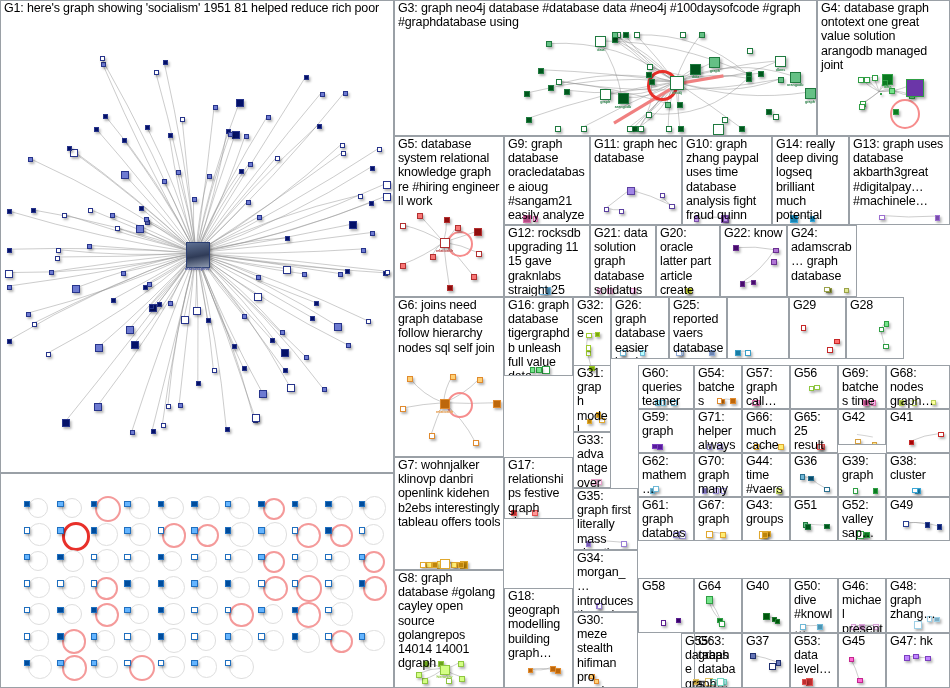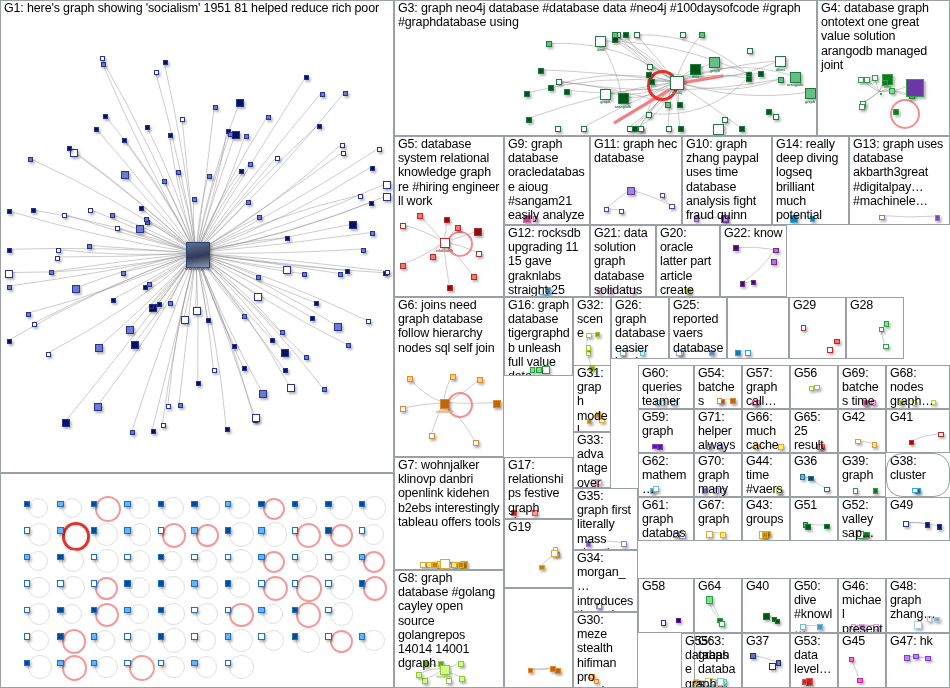--- a/index.html
+++ b/index.html
@@ -738,20 +738,29 @@
           <path d="M55.225336419651285,24.375526157580314 Q35.358808939807055,20.380227654080823 15.179085747106,22.229577838722616" fill="none" stroke="#8d8d8d" stroke-width="0.6" opacity="0.75"></path>
         </svg>
       </div>
       <div class="v" style="left: 50.3009px; top: 33.3437px; width: 5.5px; height: 5.5px; border-color: rgb(106, 47, 143); background: rgb(176, 117, 213);"></div>
       <div class="v" style="left: 29.6825px; top: 53.8343px; width: 5.5px; height: 5.5px; border-color: rgb(106, 47, 143); background: rgb(71, 12, 108);"></div>
       <div class="v" style="left: 18.6875px; top: 55.4433px; width: 5.5px; height: 5.5px; border-color: rgb(106, 47, 143); background: rgb(71, 12, 108);"></div>
       <div class="v" style="left: 52.4753px; top: 21.6255px; width: 5.5px; height: 5.5px; border-color: rgb(106, 47, 143); background: rgb(176, 117, 213);"></div>
       <div class="v" style="left: 12.4291px; top: 19.4796px; width: 5.5px; height: 5.5px; border-color: rgb(106, 47, 143); background: rgb(71, 12, 108);"></div>
       <div class="plabel">G22: know</div>
     </div>
+    <div class="panel sm" style="left: 787px; top: 225px; width: 70px; height: 72px;">
+      <div class="graphlayer">
+        <svg viewBox="0 0 70 72" preserveAspectRatio="none"></svg>
+      </div>
+      <div class="v" style="left: 38.3618px; top: 61.5265px; width: 5.5px; height: 5.5px; border-color: rgb(154, 162, 74); background: rgb(119, 127, 39);"></div>
+      <div class="v" style="left: 36.1698px; top: 60.8636px; width: 5.5px; height: 5.5px; border-color: rgb(154, 162, 74); background: rgb(255, 255, 255);"></div>
+      <div class="v" style="left: 55.8679px; top: 61.5662px; width: 5.5px; height: 5.5px; border-color: rgb(154, 162, 74); background: rgb(224, 232, 144);"></div>
+      <div class="plabel">G24: adamscrab… graph database</div>
+    </div>
     <div class="panel" style="left: 394px; top: 297px; width: 110px; height: 160px;">
       <div class="graphlayer">
         <svg viewBox="0 0 110 160" preserveAspectRatio="none">
           <path d="M49.5,106.06 Q75.7485530227662,107.32108296352348 102,106.12175080296866" fill="none" stroke="#8d8d8d" stroke-width="0.6" opacity="0.75"></path>
           <path d="M49.5,106.06 Q69.52022202868558,122.25056251019247 81.29095821439529,145.15019949685103" fill="none" stroke="#8d8d8d" stroke-width="0.6" opacity="0.75"></path>
           <path d="M49.5,106.06 Q42.25391988685402,121.42719144869365 37.013406482240356,137.58866629732665" fill="none" stroke="#8d8d8d" stroke-width="0.6" opacity="0.75"></path>
           <path d="M49.5,106.06 Q28.571950510672053,107.26282643031979 8,111.29084070979984" fill="none" stroke="#8d8d8d" stroke-width="0.6" opacity="0.75"></path>
           <path d="M49.5,106.06 Q28.408405739205516,98.54841608366328 14.829860616273855,80.74666466031573" fill="none" stroke="#8d8d8d" stroke-width="0.6" opacity="0.75"></path>
           <path d="M49.5,106.06 Q50.64091494046218,91.43285817153561 58.430587761438844,79" fill="none" stroke="#8d8d8d" stroke-width="0.6" opacity="0.75"></path>
           <path d="M49.5,106.06 Q69.99452180154,98.20100697734637 85.26676413705181,82.43560786253427" fill="none" stroke="#8d8d8d" stroke-width="0.6" opacity="0.75"></path>
@@ -971,21 +980,21 @@
         <svg viewBox="0 0 48 44" preserveAspectRatio="none">
           <path d="M31.573753591626883,37 Q30.181767977308482,36.73096103831686 28.78978236299008,37" fill="none" stroke="#8d8d8d" stroke-width="0.6" opacity="0.75"></path>
           <path d="M28.78978236299008,37 Q28.65551925683394,37.02465191130862 28.5212561506778,37" fill="none" stroke="#8d8d8d" stroke-width="0.6" opacity="0.75"></path>
         </svg>
       </div>
       <div class="v" style="left: 28.8238px; top: 34.25px; width: 5.5px; height: 5.5px; border-color: rgb(224, 82, 82); background: rgb(255, 152, 152);"></div>
       <div class="v" style="left: 26.0398px; top: 34.25px; width: 5.5px; height: 5.5px; border-color: rgb(224, 82, 82); background: rgb(255, 152, 152);"></div>
       <div class="v" style="left: 25.7713px; top: 34.25px; width: 5.5px; height: 5.5px; border-color: rgb(224, 82, 82); background: rgb(255, 255, 255);"></div>
       <div class="plabel">G65: 25 result let's yrs…</div>
     </div>
-    <div class="panel sm" style="left: 838px; top: 409px; width: 48px; height: 44px;">
+    <div class="panel sm" style="left: 838px; top: 409px; width: 48px; height: 36px;">
       <div class="graphlayer">
         <svg viewBox="0 0 48 44" preserveAspectRatio="none">
           <path d="M18.750661396887153,31.65167819447815 Q27.08960706210034,32.98887946860017 35.297223519999534,34.97914430899546" fill="none" stroke="#8d8d8d" stroke-width="0.6" opacity="0.75"></path>
         </svg>
       </div>
       <div class="v" style="left: 16.0007px; top: 28.9017px; width: 5.5px; height: 5.5px; border-color: rgb(214, 160, 63); background: rgb(255, 255, 255);"></div>
       <div class="v" style="left: 32.5472px; top: 32.2291px; width: 5.5px; height: 5.5px; border-color: rgb(214, 160, 63); background: rgb(255, 230, 133);"></div>
       <div class="plabel">G42</div>
     </div>
     <div class="panel sm" style="left: 886px; top: 409px; width: 64px; height: 44px;">
@@ -1088,21 +1097,21 @@
       <div class="plabel">G36</div>
     </div>
     <div class="panel sm" style="left: 838px; top: 453px; width: 48px; height: 44px;">
       <div class="graphlayer">
         <svg viewBox="0 0 48 44" preserveAspectRatio="none"></svg>
       </div>
       <div class="v" style="left: 13.7669px; top: 34.1723px; width: 5.5px; height: 5.5px; border-color: rgb(47, 158, 68); background: rgb(255, 255, 255);"></div>
       <div class="v" style="left: 33.8453px; top: 34.25px; width: 5.5px; height: 5.5px; border-color: rgb(47, 158, 68); background: rgb(12, 123, 33);"></div>
       <div class="plabel">G39: graph</div>
     </div>
-    <div class="panel sm" style="left: 886px; top: 453px; width: 64px; height: 44px; border-radius: 16px;">
+    <div class="panel sm" style="left: 886px; top: 453px; width: 64px; height: 44px;">
       <div class="graphlayer">
         <svg viewBox="0 0 64 44" preserveAspectRatio="none">
           <path d="M30.892862753011286,37 Q29.550006044876252,36.39871146900799 28.11017244309187,36.70151707539335" fill="none" stroke="#8d8d8d" stroke-width="0.6" opacity="0.75"></path>
         </svg>
       </div>
       <div class="v" style="left: 28.1429px; top: 34.25px; width: 5.5px; height: 5.5px; border-color: rgb(59, 167, 214); background: rgb(24, 132, 179);"></div>
       <div class="v" style="left: 25.3602px; top: 33.9515px; width: 5.5px; height: 5.5px; border-color: rgb(59, 167, 214); background: rgb(255, 255, 255);"></div>
       <div class="plabel">G38: cluster</div>
     </div>
     <div class="panel sm" style="left: 638px; top: 497px; width: 56px; height: 44px;">
@@ -1162,34 +1171,20 @@
       <div class="graphlayer">
         <svg viewBox="0 0 64 44" preserveAspectRatio="none">
           <path d="M40.653794524259865,27.13469570367597 Q29.793724748462495,24.722735929856846 18.760608855634928,26.147172373207287" fill="none" stroke="#8d8d8d" stroke-width="0.6" opacity="0.75"></path>
           <path d="M18.760608855634928,26.147172373207287 Q35.85867852470325,24.222110012681085 52.324164184741676,29.215869466168805" fill="none" stroke="#8d8d8d" stroke-width="0.6" opacity="0.75"></path>
         </svg>
       </div>
       <div class="v" style="left: 37.9038px; top: 24.3847px; width: 5.5px; height: 5.5px; border-color: rgb(42, 63, 143); background: rgb(7, 28, 108);"></div>
       <div class="v" style="left: 16.0106px; top: 23.3972px; width: 5.5px; height: 5.5px; border-color: rgb(42, 63, 143); background: rgb(255, 255, 255);"></div>
       <div class="v" style="left: 49.5742px; top: 26.4659px; width: 5.5px; height: 5.5px; border-color: rgb(42, 63, 143); background: rgb(7, 28, 108);"></div>
       <div class="plabel">G49</div>
-    </div>
-    <div class="panel sm" style="left: 504px; top: 519px; width: 69px; height: 69px;">
-      <div class="graphlayer">
-        <svg viewBox="0 0 69 69" preserveAspectRatio="none">
-          <path d="M37.04328807792626,47.50190146267414 Q43.69935878187948,40.005803621819986 51.954663708107546,34.318563462421295" fill="none" stroke="#8d8d8d" stroke-width="0.6" opacity="0.75"></path>
-          <path d="M51.954663708107546,34.318563462421295 Q50.64497405153624,32.263553954225046 50.348575128940865,29.844773527234793" fill="none" stroke="#8d8d8d" stroke-width="0.6" opacity="0.75"></path>
-          <path d="M50.348575128940865,29.844773527234793 Q49.32755550824683,31.45543564170405 49.35874223173596,33.36219753064215" fill="none" stroke="#8d8d8d" stroke-width="0.6" opacity="0.75"></path>
-        </svg>
-      </div>
-      <div class="v" style="left: 34.2933px; top: 44.7519px; width: 5.5px; height: 5.5px; border-color: rgb(224, 168, 46); background: rgb(189, 133, 11);"></div>
-      <div class="v" style="left: 49.2047px; top: 31.5686px; width: 5.5px; height: 5.5px; border-color: rgb(224, 168, 46); background: rgb(255, 255, 255);"></div>
-      <div class="v" style="left: 47.5986px; top: 27.0948px; width: 5.5px; height: 5.5px; border-color: rgb(224, 168, 46); background: rgb(255, 255, 255);"></div>
-      <div class="v" style="left: 45.6087px; top: 29.6122px; width: 7.5px; height: 7.5px; border-color: rgb(224, 168, 46); background: rgb(255, 255, 255);"></div>
-      <div class="plabel">G19</div>
     </div>
     <div class="panel sm" style="left: 573px; top: 550px; width: 65px; height: 62px;">
       <div class="graphlayer">
         <svg viewBox="0 0 65 62" preserveAspectRatio="none">
           <path d="M24.579972506966442,55 Q25.059822206618264,54.95766479194594 25.539671906270087,55" fill="none" stroke="#8d8d8d" stroke-width="0.6" opacity="0.75"></path>
         </svg>
       </div>
       <div class="v" style="left: 21.83px; top: 52.25px; width: 5.5px; height: 5.5px; border-color: rgb(154, 127, 214); background: rgb(224, 197, 255);"></div>
       <div class="v" style="left: 22.7897px; top: 52.25px; width: 5.5px; height: 5.5px; border-color: rgb(154, 127, 214); background: rgb(255, 255, 255);"></div>
       <div class="plabel">G34: morgan_… introduces throughpu…</div>
@@ -1285,20 +1280,21 @@
     <div class="panel sm" style="left: 504px; top: 588px; width: 69px; height: 100px;">
       <div class="graphlayer">
         <svg viewBox="0 0 69 100" preserveAspectRatio="none">
           <path d="M47.94574222713709,79.82943881698884 Q37.066141441473206,84.45001510867863 25.638751005288213,81.42839528783225" fill="none" stroke="#8d8d8d" stroke-width="0.6" opacity="0.75"></path>
           <path d="M25.638751005288213,81.42839528783225 Q39.29841960815903,80.65969852668653 52.9054951062426,82.08270149235614" fill="none" stroke="#8d8d8d" stroke-width="0.6" opacity="0.75"></path>
         </svg>
       </div>
       <div class="v" style="left: 45.1957px; top: 77.0794px; width: 5.5px; height: 5.5px; border-color: rgb(224, 138, 46); background: rgb(189, 103, 11);"></div>
       <div class="v" style="left: 22.8888px; top: 78.6784px; width: 5.5px; height: 5.5px; border-color: rgb(224, 138, 46); background: rgb(189, 103, 11);"></div>
       <div class="v" style="left: 50.1555px; top: 79.3327px; width: 5.5px; height: 5.5px; border-color: rgb(224, 138, 46); background: rgb(189, 103, 11);"></div>
+      <div class="plabel">G18: geograph modelling building graph…</div>
     </div>
     <div class="panel sm" style="left: 573px; top: 612px; width: 65px; height: 76px;">
       <div class="graphlayer">
         <svg viewBox="0 0 65 76" preserveAspectRatio="none">
           <path d="M17.76941133150831,63.373417905252424 Q19.625386890880232,66.49090313040611 22.53199370764196,68.66230733478442" fill="none" stroke="#8d8d8d" stroke-width="0.6" opacity="0.75"></path>
         </svg>
       </div>
       <div class="v" style="left: 15.0194px; top: 60.6234px; width: 5.5px; height: 5.5px; border-color: rgb(224, 138, 46); background: rgb(255, 208, 116);"></div>
       <div class="v" style="left: 19.782px; top: 65.9123px; width: 5.5px; height: 5.5px; border-color: rgb(224, 138, 46); background: rgb(255, 208, 116);"></div>
       <div class="plabel">G30: meze stealth hifiman pro graph…</div>

